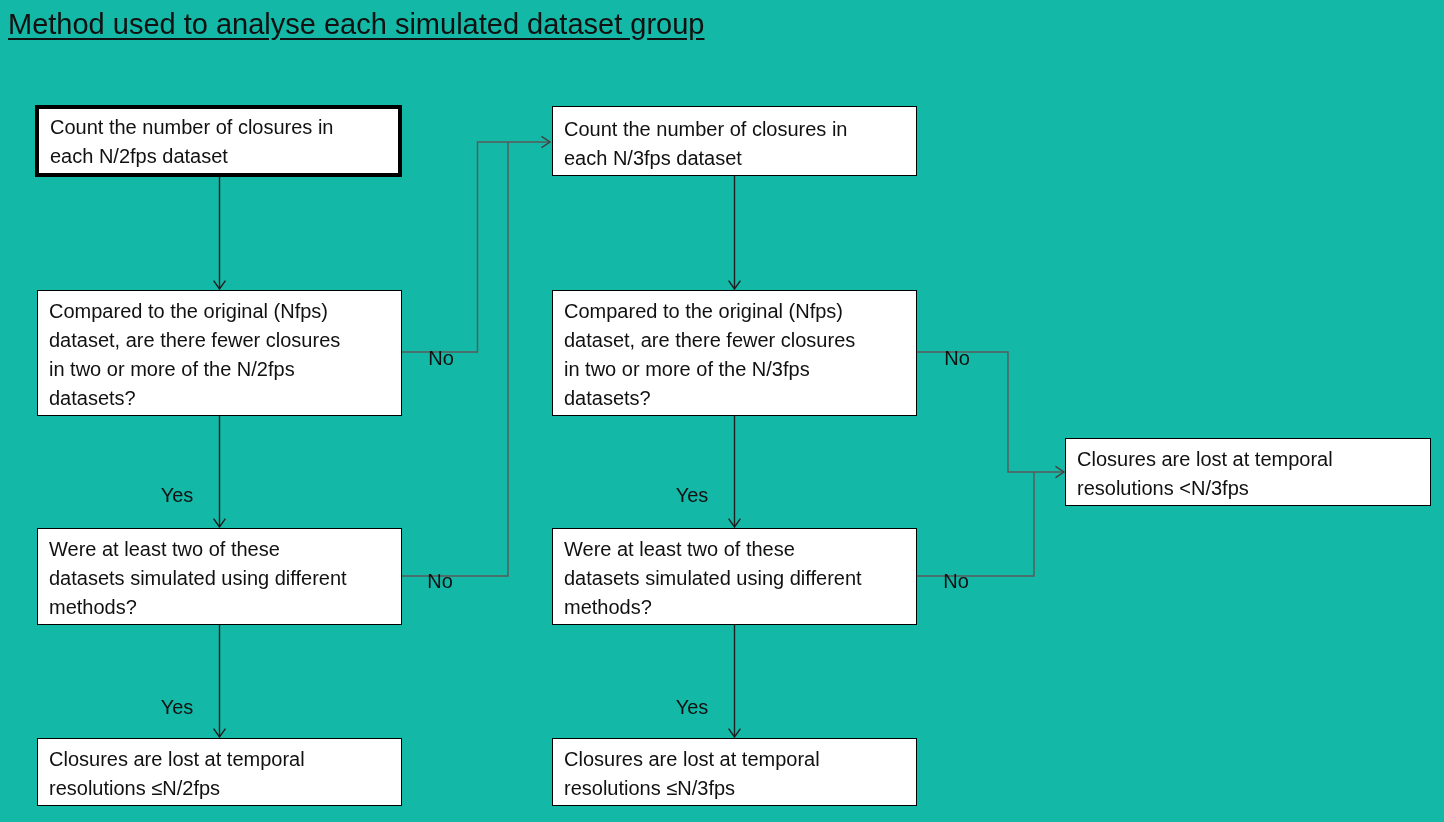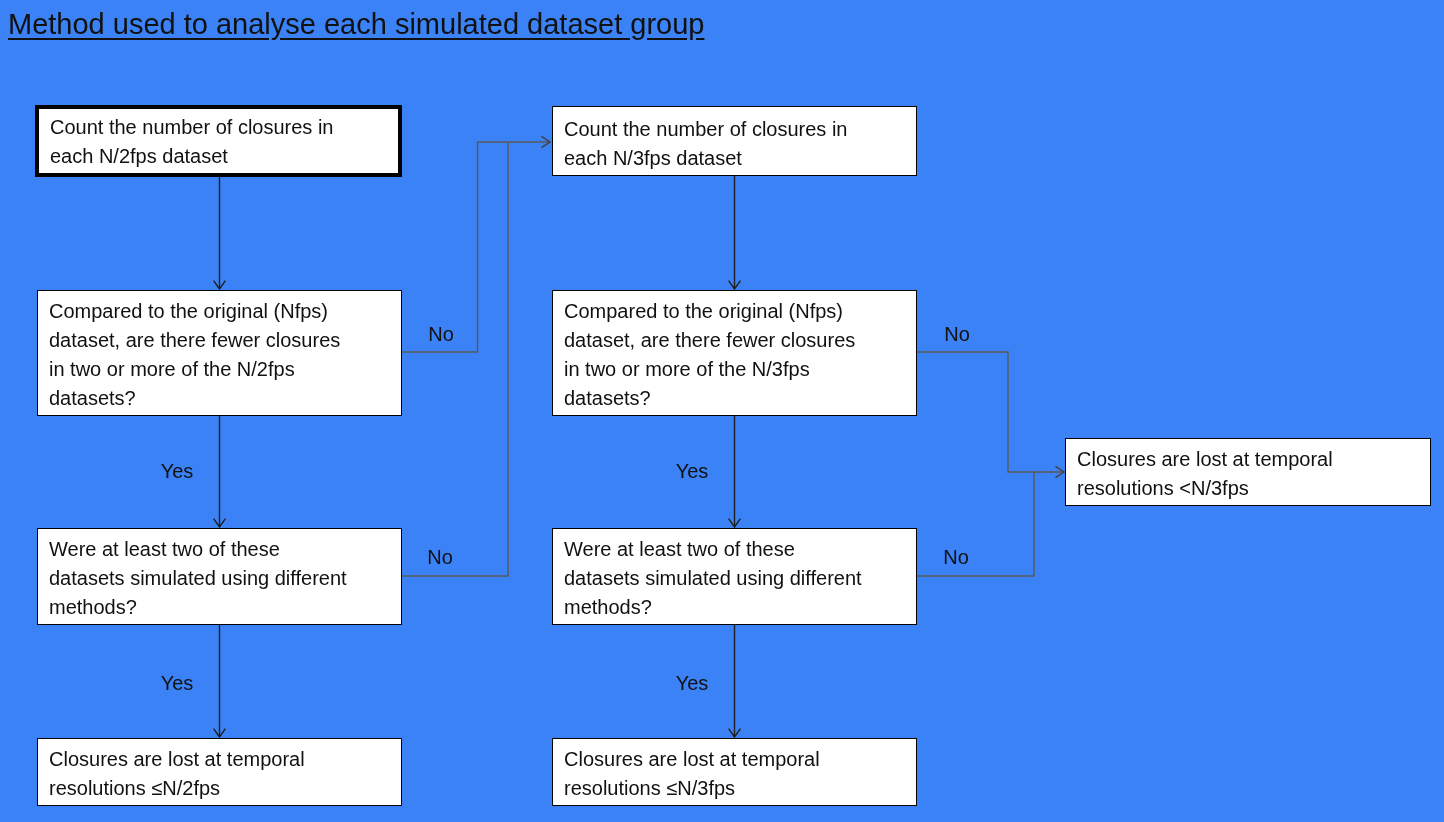--- a/index.html
+++ b/index.html
@@ -8,21 +8,21 @@
     background: #ffffff;
     width: 1444px;
     height: 822px;
     overflow: hidden;
     font-family: "Liberation Sans", "DejaVu Sans", sans-serif;
   }
   #canvas {
     position: relative;
     width: 1444px;
     height: 822px;
-    background: #3b82f6;
+    background: #14b8a6;
   }
   .title {
     position: absolute;
     left: 8px;
     top: 8px;
     font-size: 29px;
     color: #111111;
     text-decoration: underline;
     text-underline-offset: 4px;
     white-space: nowrap;
@@ -52,20 +52,21 @@
   #node-r3 { left: 552px; top: 528px; width: 365px; height: 97px;  }
   #node-r4 { left: 552px; top: 738px; width: 365px; height: 68px;  }
   #node-side { left: 1065px; top: 438px; width: 366px; height: 68px; }
 
   .edge-label {
     position: absolute;
     font-size: 20px;
     color: #111111;
     transform: translate(-50%, -50%);
     white-space: nowrap;
+    margin-top: 24px;
   }
   #label-yes-l1 { left: 177px; top: 471px; }
   #label-yes-l2 { left: 177px; top: 683px; }
   #label-yes-r1 { left: 692px; top: 471px; }
   #label-yes-r2 { left: 692px; top: 683px; }
   #label-no-l1  { left: 441px; top: 334px; }
   #label-no-l2  { left: 440px; top: 557px; }
   #label-no-r1  { left: 957px; top: 334px; }
   #label-no-r2  { left: 956px; top: 557px; }
 

